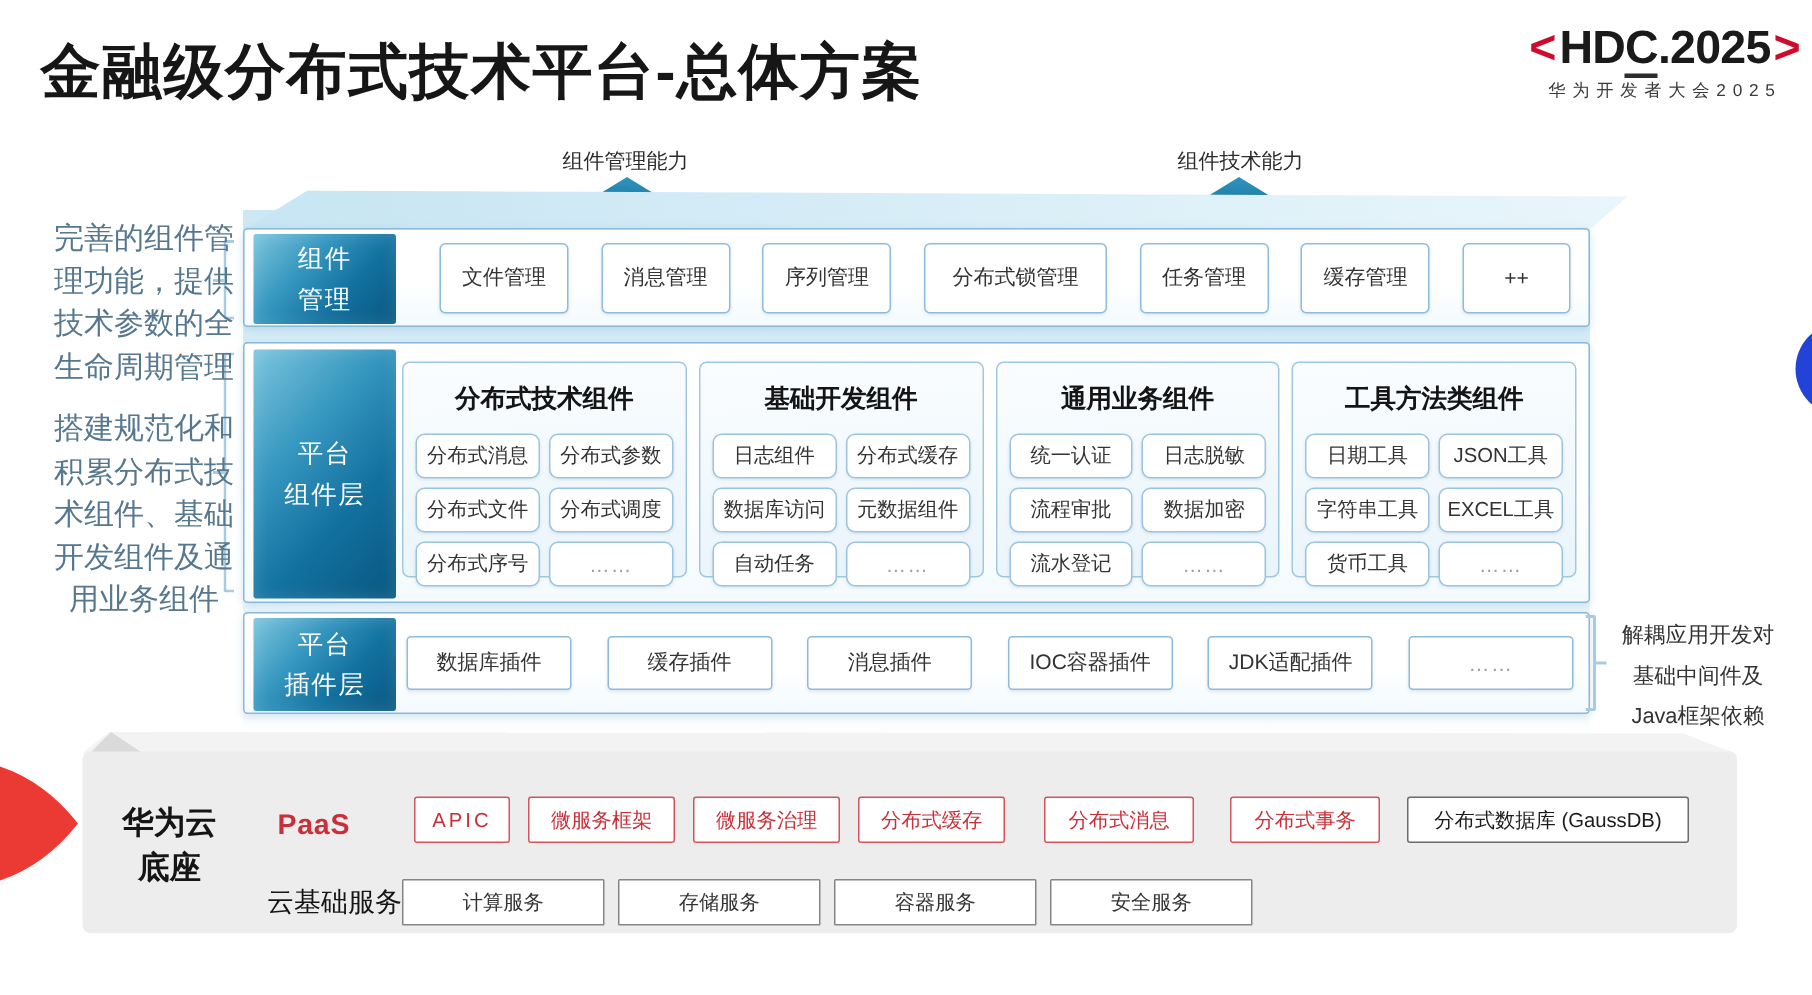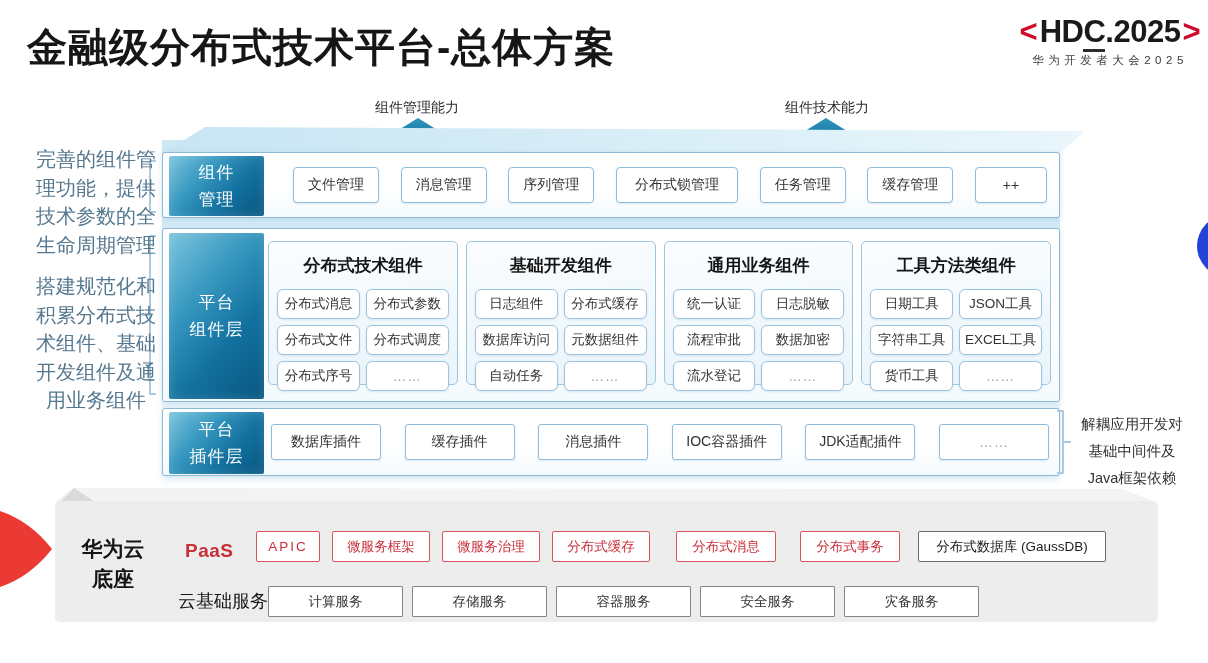--- a/index.html
+++ b/index.html
@@ -32,21 +32,21 @@
     background:linear-gradient(180deg,#ffffff 55%,#f3fafd); box-shadow:0 2px 6px rgba(130,180,215,.35); }
   .layer-label { position:absolute; left:6px; border-radius:2px; color:#fff; display:flex; flex-direction:column;
     justify-content:center; align-items:center; font-size:17px; line-height:27px; letter-spacing:1px;
     background:linear-gradient(132deg,#7cc5de 0%,#3697bf 35%,#13719f 65%,#07567f 100%);
     box-shadow:inset 0 0 12px rgba(255,255,255,.15); }
   .btn { display:flex; align-items:center; justify-content:center; background:#fff; border:1px solid #8fbcdb;
     border-radius:4px; font-size:14px; color:#333; box-shadow:0 1px 2px rgba(140,180,210,.25); }
   .dots { color:#9aa0a6; letter-spacing:1px; }
 
   .r1-items { position:absolute; left:130px; right:12px; top:0; bottom:0; display:flex; align-items:center; justify-content:space-between; }
-  .r1-items .btn { width:86px; height:36px; }
+  .r1-items .btn { width:86px; height:47px; }
   .r1-items .btn:nth-child(4) { width:122px; }
   .r1-items .btn:nth-child(7) { width:72px; }
 
   .groups { position:absolute; left:105px; right:8px; top:12px; bottom:16px; display:flex; gap:8px; }
   .group { flex:1; border:1px solid #a0c7e0; border-radius:5px; padding:8px 8px 6px;
     background:linear-gradient(175deg,#fbfdff 0%,#e9f4fa 100%); }
   .group-title { text-align:center; font-size:17px; font-weight:800; color:#141414; margin:4px 0 12px; }
   .group-grid { display:grid; grid-template-columns:1fr 1fr; gap:6px; }
   .group-grid .btn { height:30px; border-radius:6px; font-size:13.5px; border-color:#9cc4de; }
 
@@ -66,21 +66,21 @@
   .band { position:absolute; left:55px; top:487px; width:1103px; height:15px; background:#f3f3f3;
     clip-path:polygon(18px 1px,1067px 2px,1101px 15px,0 15px); }
   .fold { position:absolute; left:55px; top:488px; width:45px; height:14px; background:#dadada;
     clip-path:polygon(5px 14px,40px 14px,19px 0); }
   .panel { position:absolute; left:55px; top:501px; width:1103px; height:121px; background:#ededed; border-radius:5px; }
   .wedge { position:absolute; left:0; top:497px; }
   .hw-label { position:absolute; left:78px; top:534px; width:70px; text-align:center;
     font-size:21px; font-weight:800; line-height:30px; color:#151515; }
   .paas-label { position:absolute; left:185px; top:540px; font-size:19px; font-weight:800; color:#c92f39; letter-spacing:.5px; }
   .cloud-label { position:absolute; left:178px; top:589px; font-size:18px; font-weight:500; color:#151515; }
-  .paas-row { position:absolute; left:256px; top:531px; display:flex; gap:12px; }
+  .paas-row { position:absolute; left:276px; top:531px; display:flex; gap:12px; }
   .btn-red { display:flex; align-items:center; justify-content:center; height:31px; background:#fff;
     border:1.5px solid #d8525b; border-radius:2px; color:#c92f39; font-size:13.5px; }
   .btn-dark { display:flex; align-items:center; justify-content:center; height:31px; background:#fff;
     border:1.5px solid #6b6b6b; border-radius:2px; color:#1c1c1c; font-size:13.5px; }
   .cloud-row { position:absolute; left:268px; top:586px; display:flex; gap:9px; }
   .btn-gray { display:flex; align-items:center; justify-content:center; width:135px; height:31px; background:#fff;
     border:1px solid #858585; border-radius:1px; color:#333; font-size:13.5px; }
   .w-apic { width:64px; letter-spacing:2px; }
   .w-98 { width:98px; } .w-100 { width:100px; }
   .ml14 { margin-left:14px; } .ml12 { margin-left:12px; } .ml6 { margin-left:6px; }
@@ -233,18 +233,17 @@
     <div class="btn-red w-100 ml12">分布式事务</div>
     <div class="btn-dark w-db ml6">分布式数据库 (GaussDB)</div>
   </div>
 
   <div class="cloud-label">云基础服务</div>
   <div class="cloud-row">
     <div class="btn-gray">计算服务</div>
     <div class="btn-gray">存储服务</div>
     <div class="btn-gray">容器服务</div>
     <div class="btn-gray">安全服务</div>
-    <div class="btn-gray">灾备服务</div>
   </div>
 
   <div class="blue-dot"></div>
 
 </div>
 
 </body></html>

